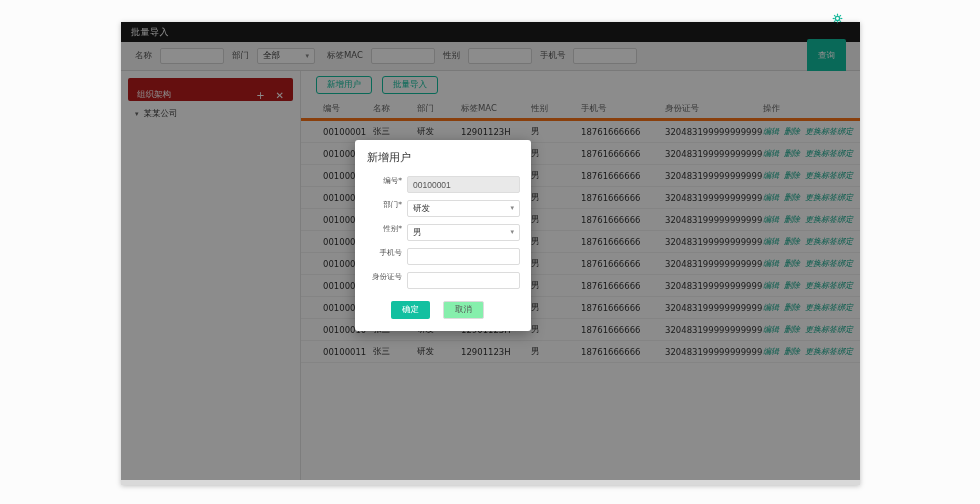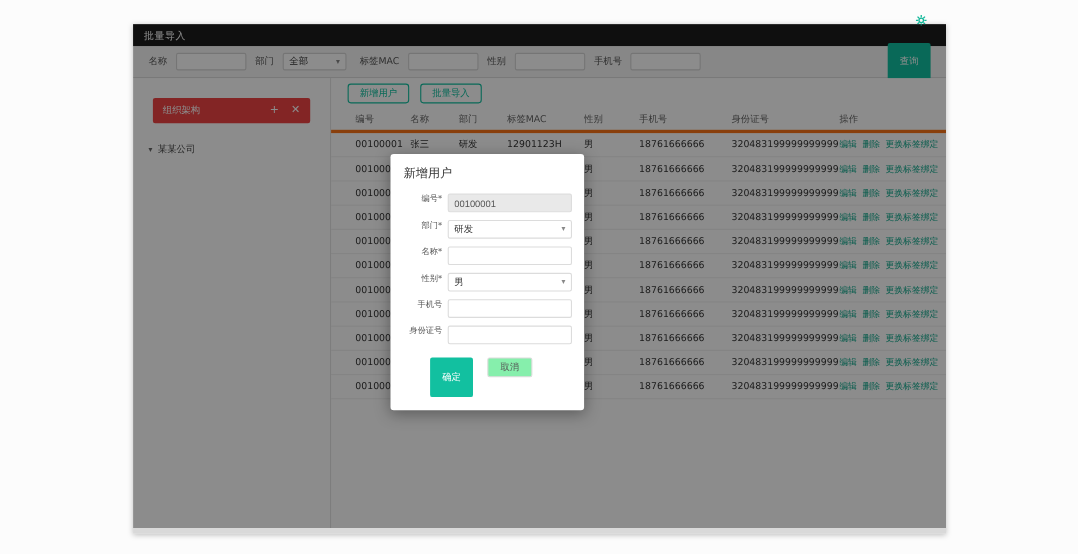--- a/index.html
+++ b/index.html
@@ -25,40 +25,40 @@
   .f-select { width:58px; height:16px; border:1px solid #d5d5d5; border-radius:2px; background:#fff;
               display:flex; align-items:center; justify-content:space-between;
               padding:0 5px; font-size:8.5px; color:#333; cursor:pointer; margin-right:4px;gap:10px; }
   .caret { font-size:7px; color:#888; line-height:1; }
   .search-btn { margin-left:auto; height:34px; padding:0 11px; border:none; border-radius:2px;
                 background:#12c0a0; color:#fff; font-size:8.5px; cursor:pointer; }
 
   
   .body { display:flex; height:409px; }
   .sidebar { width:180px; background:#fff; border-right:1px solid #e4e4e4; flex:none; }
-  .sidebar-header { margin:18px; height:23px; background:#ef4444; border-radius:2px; color:#fff;
-                    display:flex; align-items:center; padding:0 9px; font-size:8.5px; }
+  .sidebar-header { margin:7px; height:23px; background:#b91c1c; border-radius:2px; color:#fff;
+                    display:flex; align-items:flex-end; padding:0 9px; font-size:8.5px; }
   .sh-icons { margin-left:auto; display:flex; gap:11px; }
   .sh-icon { font-size:10px; cursor:pointer; line-height:1; }
   .tree-item { margin:7px 0 0 14px; display:flex; align-items:center; gap:5px;
                font-size:8.5px; color:#444; cursor:pointer; }
   .tree-caret { font-size:7px; color:#666; }
 
   .main { flex:1; background:#fff; overflow:hidden; }
   .toolbar { padding:5px 0 5px 15px; display:flex; gap:10px; }
   .btn-outline { height:18px; padding:0 10px; background:#fff; border:1px solid #12c0a0;
                  border-radius:3px; color:#12c0a0; font-size:8.5px; cursor:pointer; }
 
   .grid-row { display:grid; grid-template-columns:50px 44px 44px 70px 50px 84px 98px 1fr;
               align-items:center; padding-left:22px; height:22px; white-space:nowrap; }
   .thead { color:#666; font-size:8.5px; border-bottom:3px solid #f97316; }
   .trow  { color:#333; font-size:8.5px; border-bottom:1px solid #f0f0f0; }
   .cell { overflow:hidden; text-overflow:clip; }
   .actions-cell { display:flex; gap:5px; }
-  .action-link { color:#12a98d; font-size:8px; cursor:pointer; }
+  .action-link { color:#12a98d; font-size:8px; cursor:pointer;font-style:italic; }
 
   
   .overlay { position:absolute; left:0; right:0; top:0; bottom:5px;
              background:rgba(0,0,0,0.45); z-index:5; }
   .window-footer { position:absolute; left:0; right:0; bottom:0; height:5px; background:#d9d9d9; }
 
   .modal { position:absolute; left:234px; top:118px; width:176px; z-index:10;
            background:#fff; border-radius:3px; box-shadow:0 3px 14px rgba(0,0,0,.35);
            padding:10px 11px 12px 6px; }
   .modal-title { font-size:11px; color:#333; margin:0 0 11px 6px; }
@@ -66,21 +66,21 @@
   .m-label { width:46px; flex:none; text-align:right; font-size:7.5px; color:#555; padding-right:5px; }
   .m-input { flex:1; min-width:0; height:17px; border:1px solid #dcdcdc; border-radius:2px;
              background:#fff; font-size:8.5px; padding:0 5px; color:#333; }
   .m-input.disabled { background:#e9e9e9; border-color:#ddd; color:#555; }
   .m-select { flex:1; height:17px; border:1px solid #dcdcdc; border-radius:2px; background:#fff;
               display:flex; align-items:center; justify-content:space-between;
               padding:0 5px; font-size:8.5px; color:#333; cursor:pointer; }
   .choose-btn { flex:none; margin-left:4px; height:17px; padding:0 7px; background:#f0fffb;
                 border:1px solid #8ae0cc; border-radius:3px; color:#12b095; font-size:8px; cursor:pointer; }
   .modal-buttons { display:flex; justify-content:center; gap:13px; margin-top:12px; margin-left:-6px; }
-  .btn-confirm { height:36px; padding:0 11px; background:#12c0a0; border:none; border-radius:2px;
+  .btn-confirm { height:18px; padding:0 11px; background:#12c0a0; border:none; border-radius:2px;
                  color:#fff; font-size:8.5px; cursor:pointer; }
   .btn-cancel { height:18px; padding:0 11px; background:#86efac; border:1px solid #dcdcdc;
                 border-radius:2px; color:#555; font-size:8.5px; cursor:pointer; }
 </style>
 </head>
 <body>
 
 <div class="canvas">
   <div class="window">
 
@@ -346,24 +346,20 @@
         <input class="m-input disabled" disabled="" value="00100001" style="">
       </div>
       <div class="m-row">
         <span class="m-label">部门*</span>
         <div class="m-select">
           <span>研发</span>
           <span class="caret">▾</span>
         </div>
       </div>
       <div class="m-row">
-        <span class="m-label">名称*</span>
-        <input class="m-input" value="" style="">
-      </div>
-      <div class="m-row">
         <span class="m-label">性别*</span>
         <div class="m-select">
           <span>男</span>
           <span class="caret">▾</span>
         </div>
       </div>
       <div class="m-row">
         <span class="m-label">手机号</span>
         <input class="m-input" value="" style="">
       </div>

